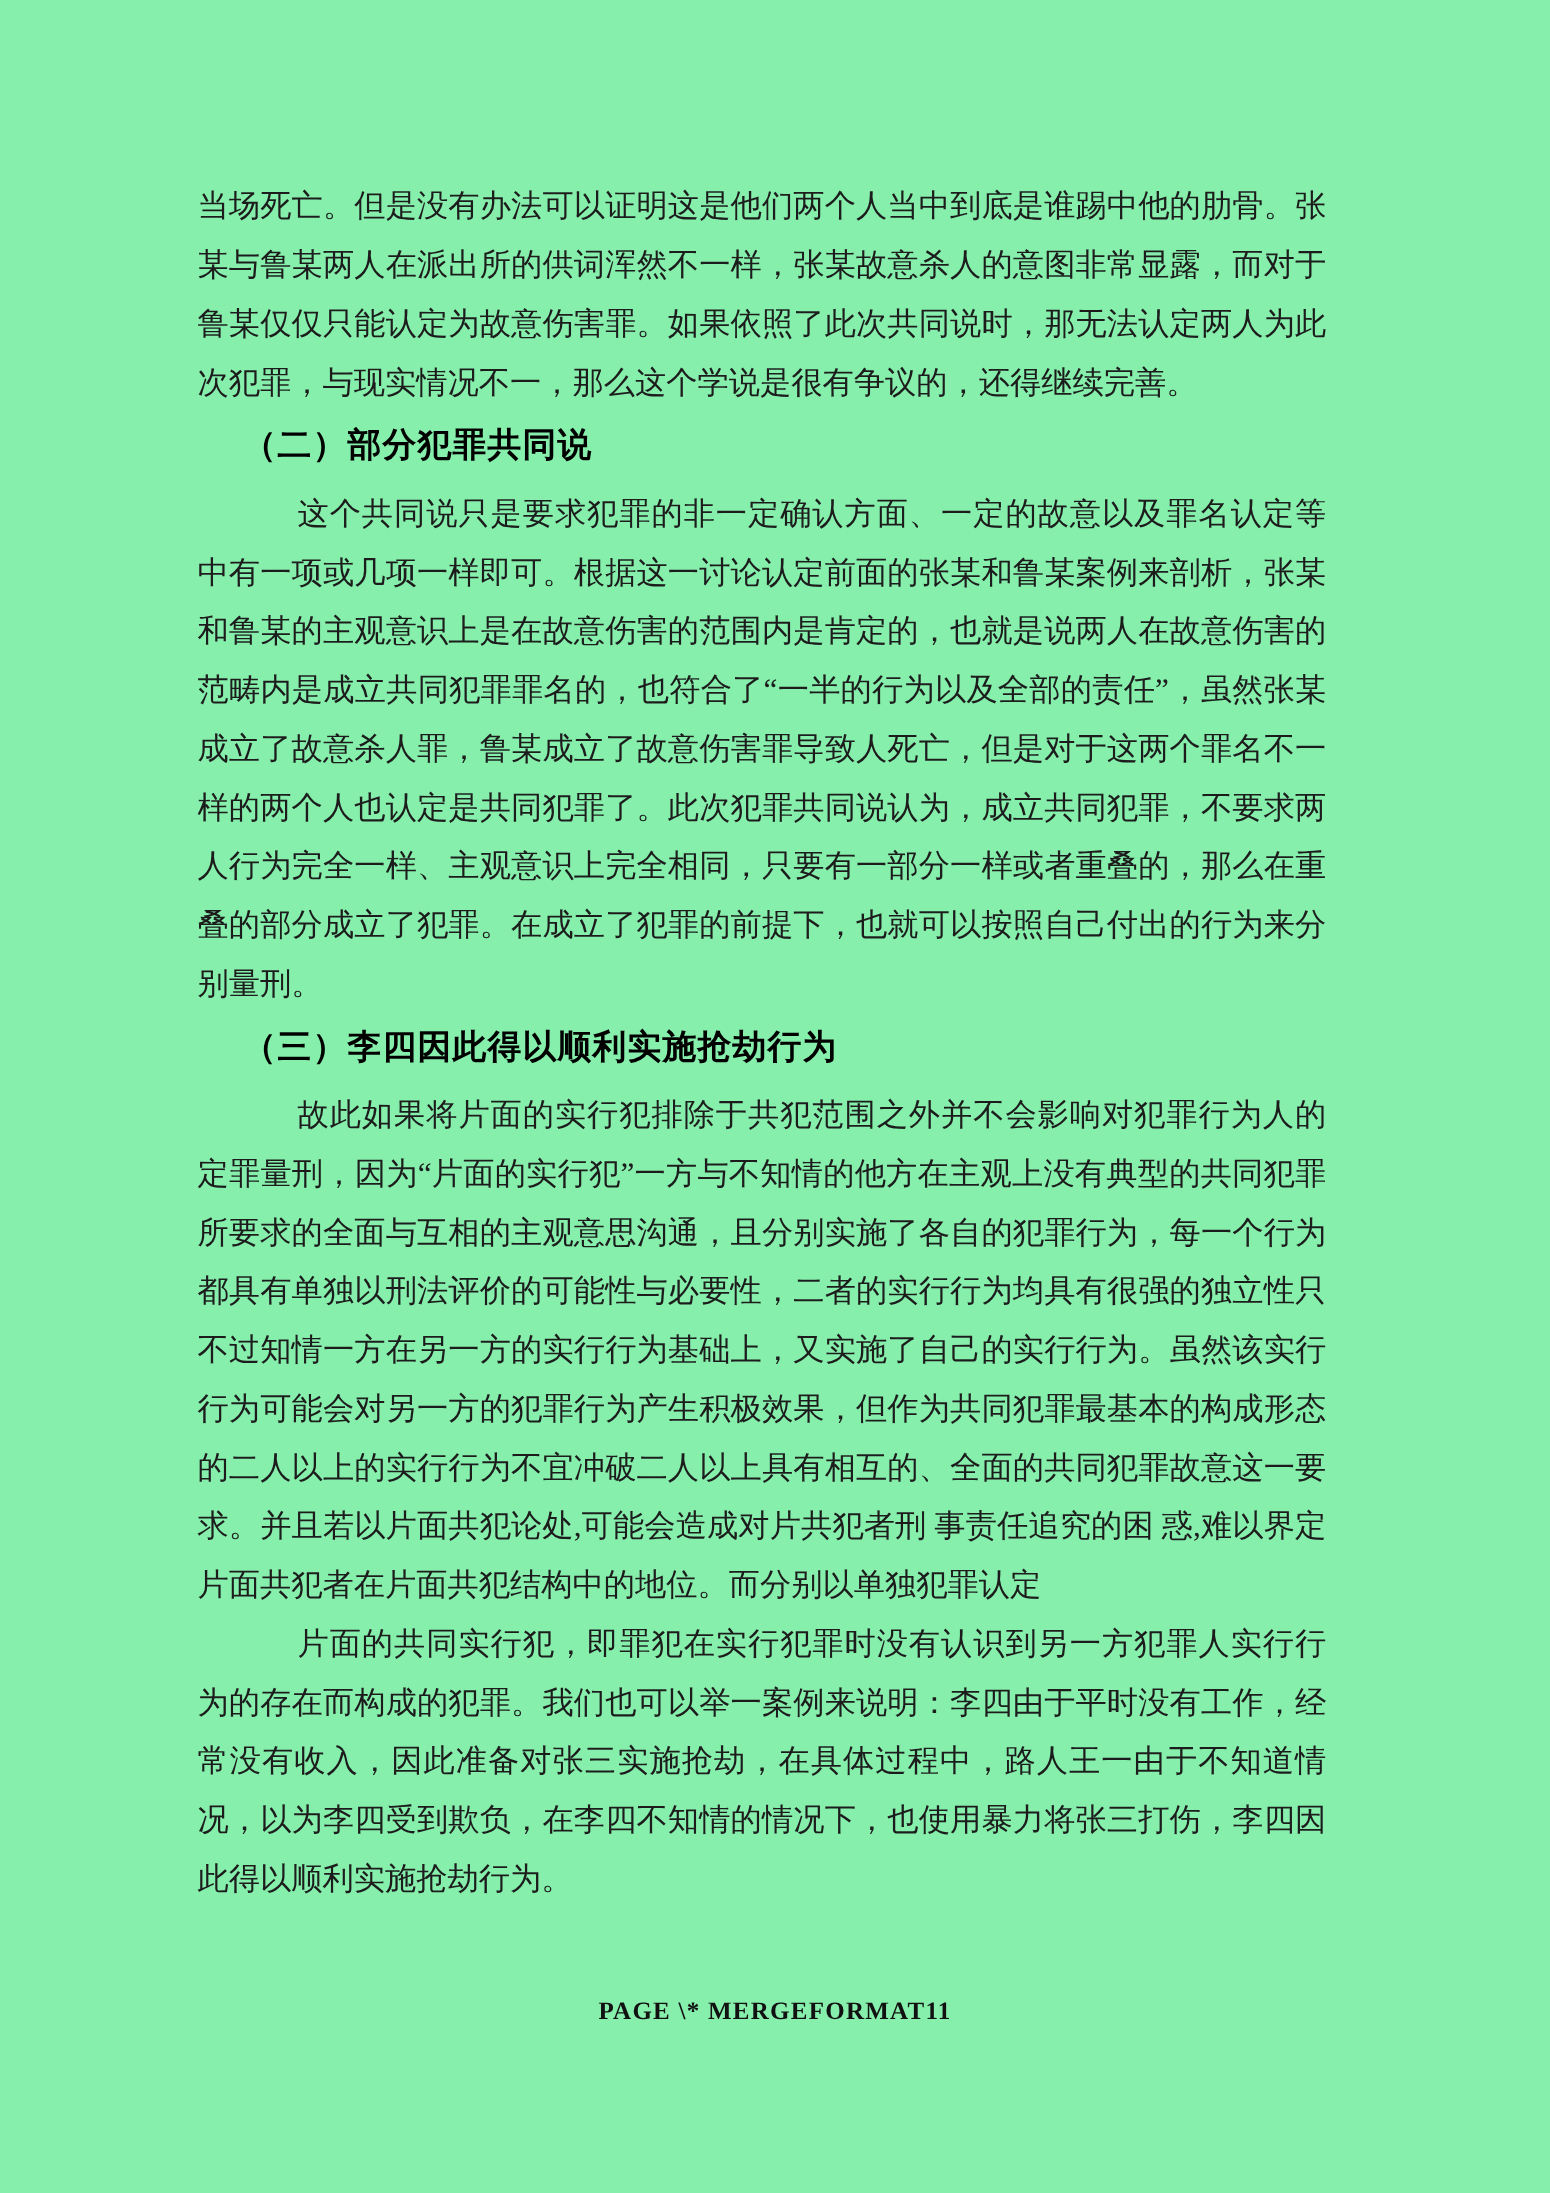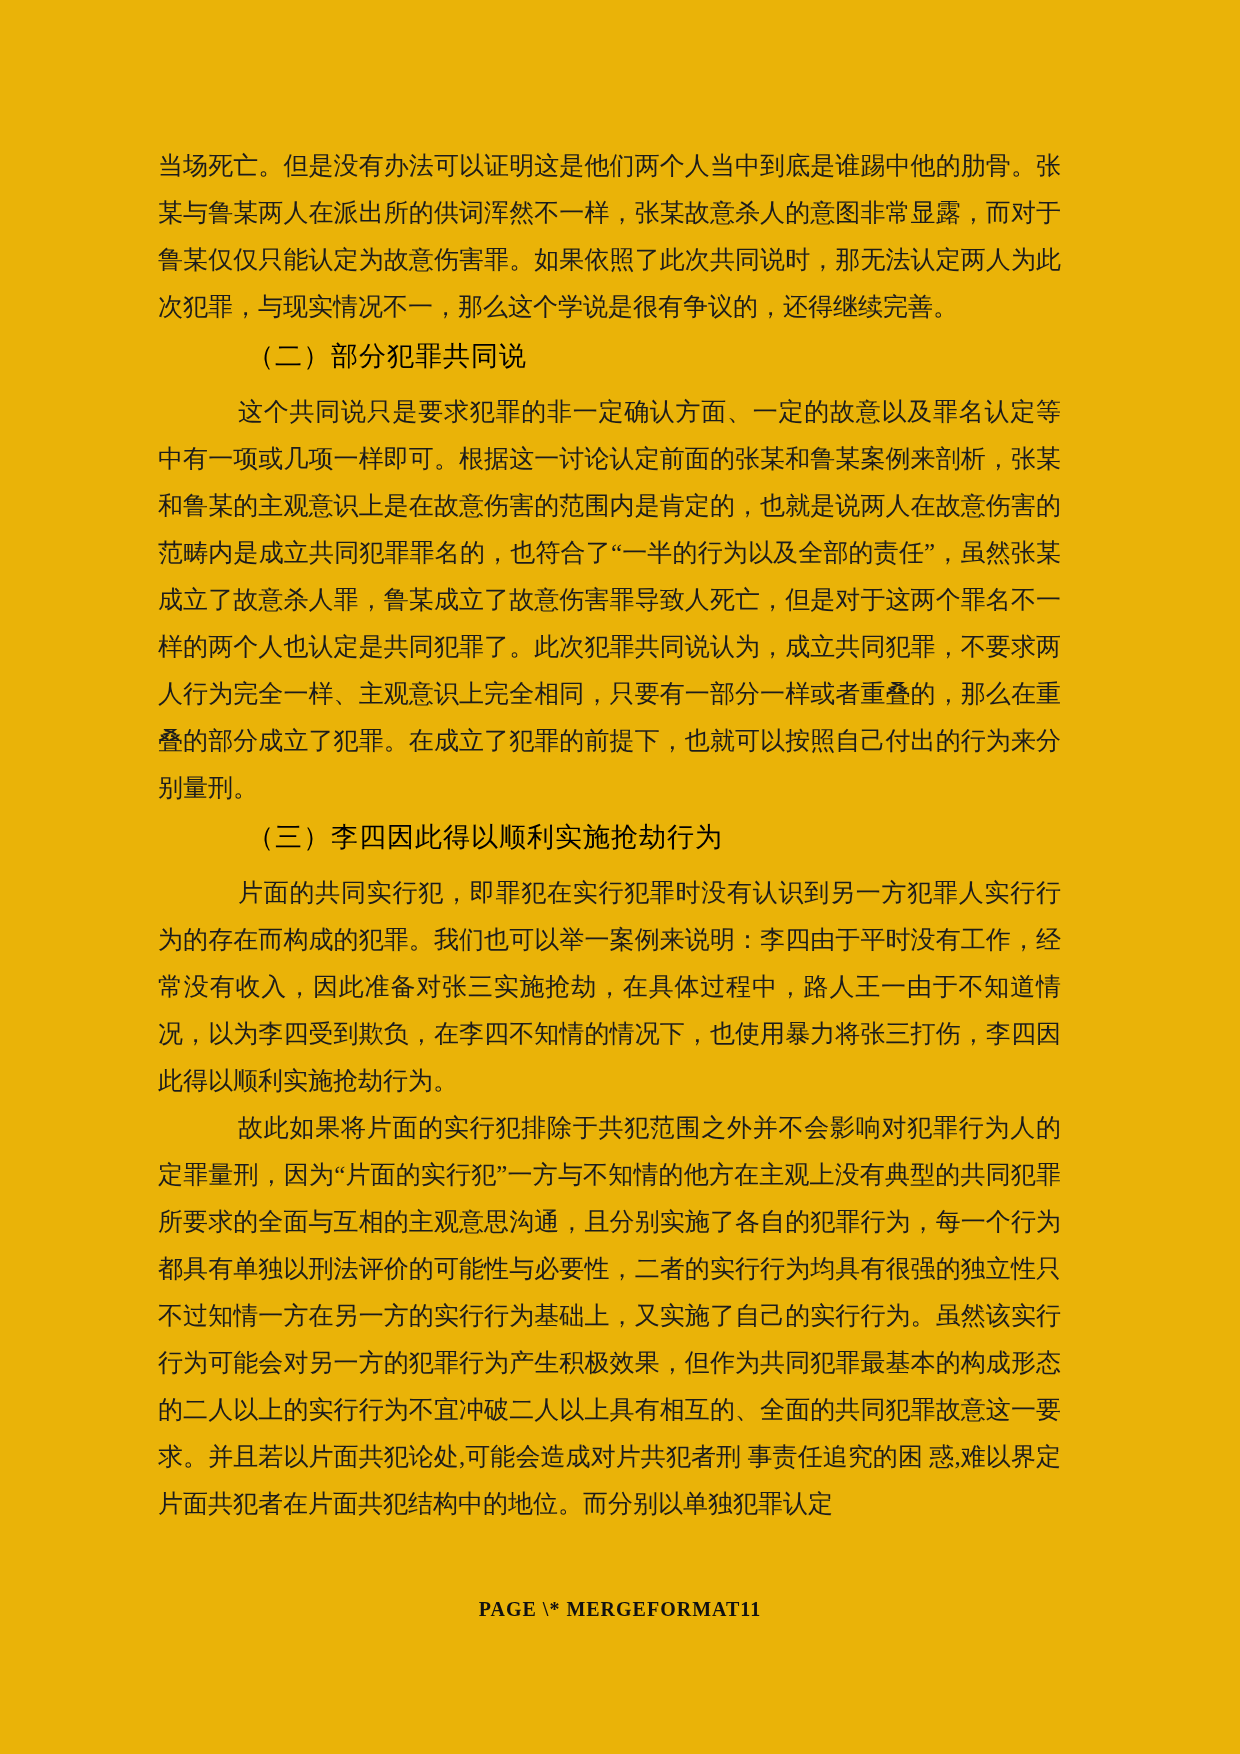--- a/index.html
+++ b/index.html
@@ -4,21 +4,21 @@
 <style>
   html, body {
     margin: 0;
     padding: 0;
     background: #ffffff;
   }
   .page {
     position: relative;
     width: 1240px;
     height: 1754px;
-    background: #eab308;
+    background: #86efac;
     font-family: "Liberation Serif", "DejaVu Serif", serif;
     color: #1c1c1c;
     overflow: hidden;
   }
   .content {
     position: absolute;
     left: 158px;
     top: 142px;
     width: 903px;
   }
@@ -29,24 +29,24 @@
     text-align: justify;
     text-justify: inter-character;
     word-break: break-all;
     text-indent: 80px;
     color: #1c1c1c;
   }
   .body-par.no-indent {
     text-indent: 0;
   }
   .heading {
-    margin: 0 0 6px 89px;
+    margin: 0 0 6px 36px;
     font-size: 27px;
     line-height: 52px;
-    font-weight: normal;
+    font-weight: bold;
     color: #000000;
     letter-spacing: 1px;
   }
   .footer {
     position: absolute;
     left: 0;
     top: 1598px;
     width: 1240px;
     text-align: center;
   }
@@ -60,20 +60,20 @@
 </style>
 </head>
 <body>
 
 <div class="page">
   <main class="content">
     <p class="body-par no-indent">当场死亡。但是没有办法可以证明这是他们两个人当中到底是谁踢中他的肋骨。张某与鲁某两人在派出所的供词浑然不一样，张某故意杀人的意图非常显露，而对于鲁某仅仅只能认定为故意伤害罪。如果依照了此次共同说时，那无法认定两人为此次犯罪，与现实情况不一，那么这个学说是很有争议的，还得继续完善。</p>
     <h3 class="heading">（二）部分犯罪共同说</h3>
     <p class="body-par">这个共同说只是要求犯罪的非一定确认方面、一定的故意以及罪名认定等中有一项或几项一样即可。根据这一讨论认定前面的张某和鲁某案例来剖析，张某和鲁某的主观意识上是在故意伤害的范围内是肯定的，也就是说两人在故意伤害的范畴内是成立共同犯罪罪名的，也符合了“一半的行为以及全部的责任”，虽然张某成立了故意杀人罪，鲁某成立了故意伤害罪导致人死亡，但是对于这两个罪名不一样的两个人也认定是共同犯罪了。此次犯罪共同说认为，成立共同犯罪，不要求两人行为完全一样、主观意识上完全相同，只要有一部分一样或者重叠的，那么在重叠的部分成立了犯罪。在成立了犯罪的前提下，也就可以按照自己付出的行为来分别量刑。</p>
     <h3 class="heading">（三）李四因此得以顺利实施抢劫行为</h3>
+    <p class="body-par">故此如果将片面的实行犯排除于共犯范围之外并不会影响对犯罪行为人的定罪量刑，因为“片面的实行犯”一方与不知情的他方在主观上没有典型的共同犯罪所要求的全面与互相的主观意思沟通，且分别实施了各自的犯罪行为，每一个行为都具有单独以刑法评价的可能性与必要性，二者的实行行为均具有很强的独立性只不过知情一方在另一方的实行行为基础上，又实施了自己的实行行为。虽然该实行行为可能会对另一方的犯罪行为产生积极效果，但作为共同犯罪最基本的构成形态的二人以上的实行行为不宜冲破二人以上具有相互的、全面的共同犯罪故意这一要求。并且若以片面共犯论处,可能会造成对片共犯者刑 事责任追究的困 惑,难以界定片面共犯者在片面共犯结构中的地位。而分别以单独犯罪认定</p>
     <p class="body-par">片面的共同实行犯，即罪犯在实行犯罪时没有认识到另一方犯罪人实行行为的存在而构成的犯罪。我们也可以举一案例来说明：李四由于平时没有工作，经常没有收入，因此准备对张三实施抢劫，在具体过程中，路人王一由于不知道情况，以为李四受到欺负，在李四不知情的情况下，也使用暴力将张三打伤，李四因此得以顺利实施抢劫行为。</p>
-    <p class="body-par">故此如果将片面的实行犯排除于共犯范围之外并不会影响对犯罪行为人的定罪量刑，因为“片面的实行犯”一方与不知情的他方在主观上没有典型的共同犯罪所要求的全面与互相的主观意思沟通，且分别实施了各自的犯罪行为，每一个行为都具有单独以刑法评价的可能性与必要性，二者的实行行为均具有很强的独立性只不过知情一方在另一方的实行行为基础上，又实施了自己的实行行为。虽然该实行行为可能会对另一方的犯罪行为产生积极效果，但作为共同犯罪最基本的构成形态的二人以上的实行行为不宜冲破二人以上具有相互的、全面的共同犯罪故意这一要求。并且若以片面共犯论处,可能会造成对片共犯者刑 事责任追究的困 惑,难以界定片面共犯者在片面共犯结构中的地位。而分别以单独犯罪认定</p>
   </main>
 
   <footer class="footer">
     <span>PAGE  \* MERGEFORMAT11</span>
   </footer>
 </div>
 
 </body></html>

